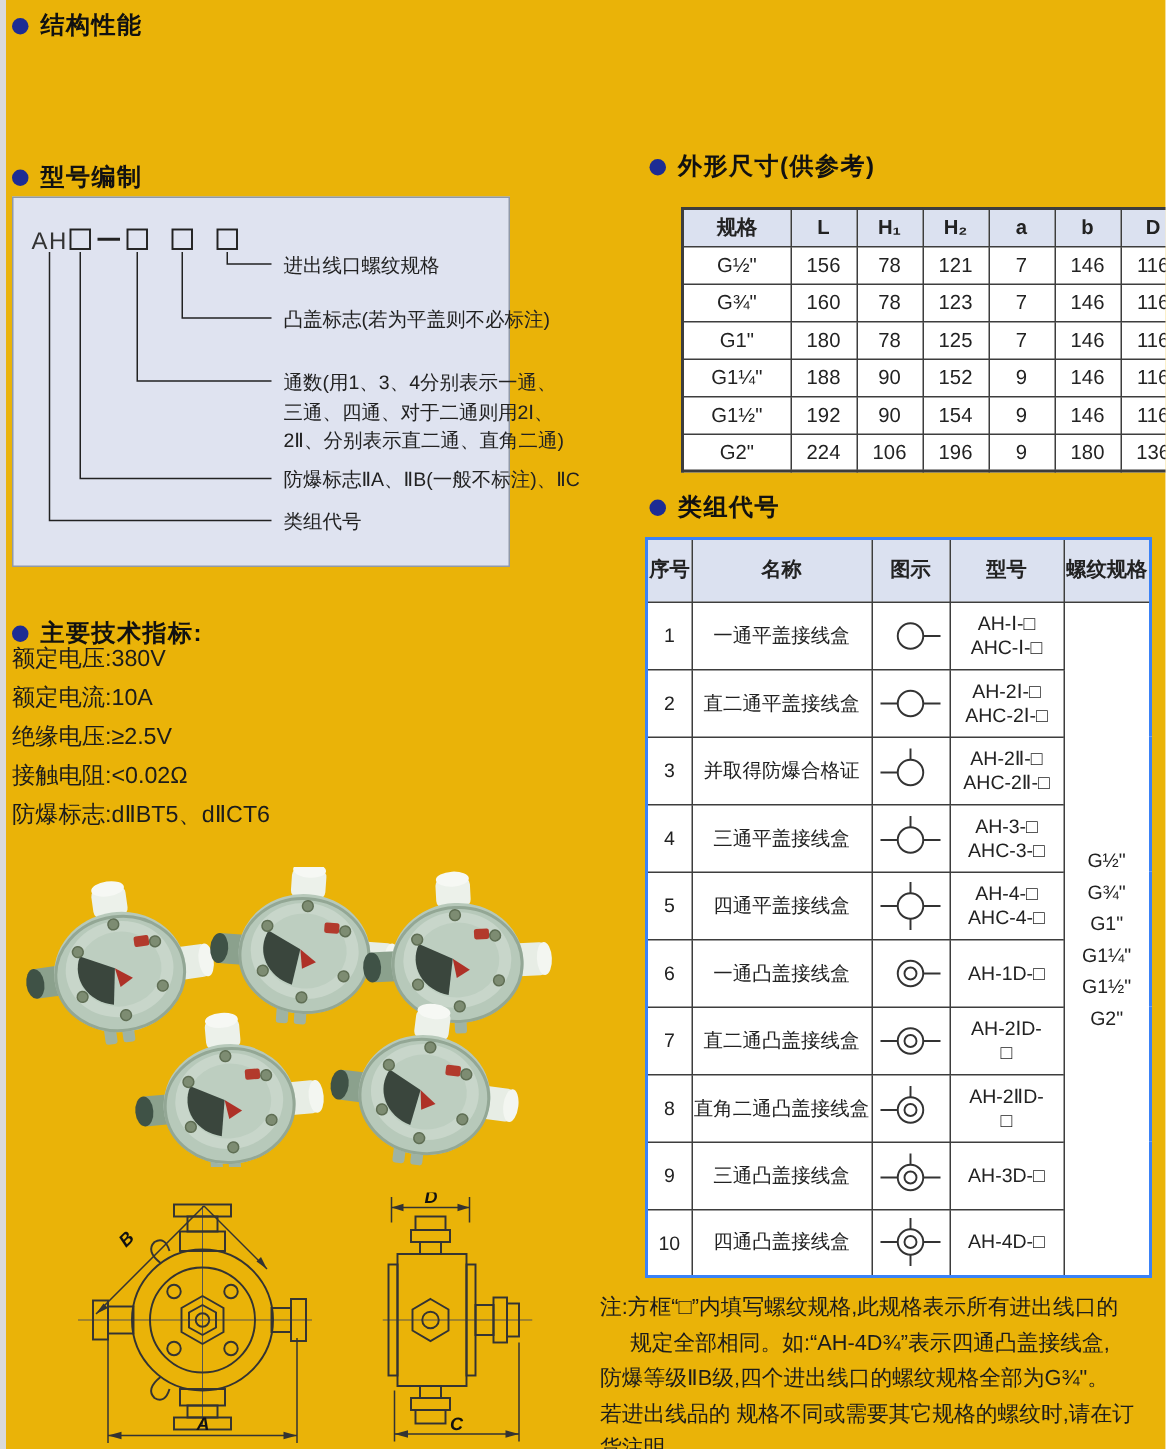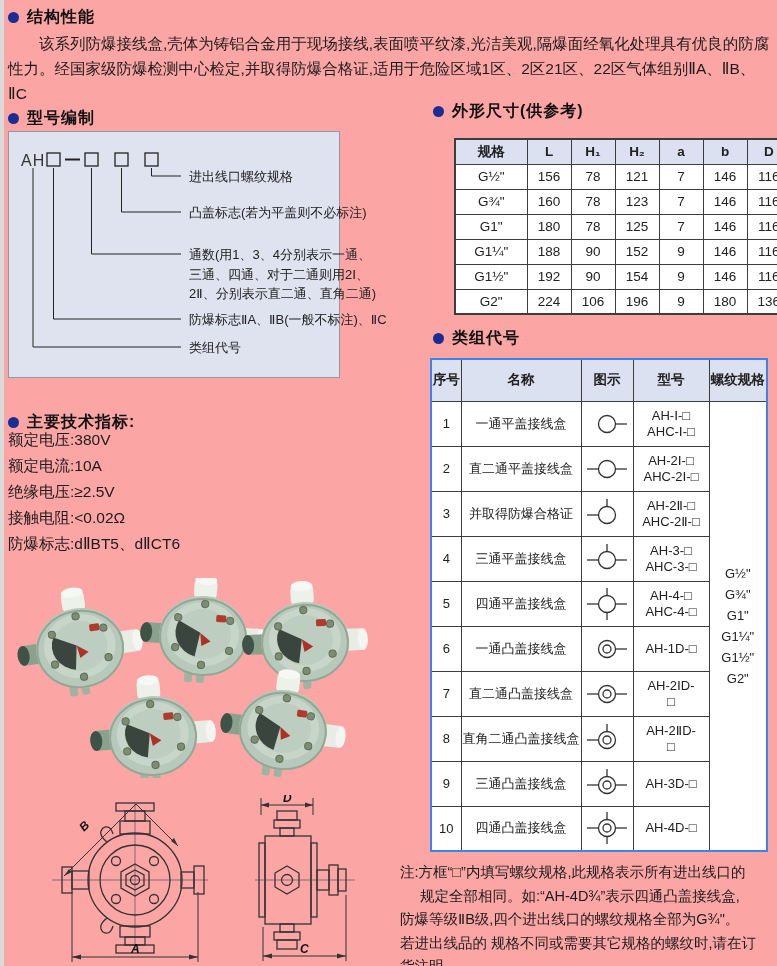--- a/index.html
+++ b/index.html
@@ -1,19 +1,19 @@
 <!DOCTYPE html>
 <html><head>
 <meta charset="utf-8">
 <style>
   *{margin:0;padding:0;box-sizing:border-box}
   html,body{background:#fff}
   body{width:777px;height:966px;overflow:hidden;
        font-family:"Liberation Sans","DejaVu Sans",sans-serif;color:#222}
-  .page{position:relative;width:777px;height:966px;background:#fca5a5}
+  .page{position:relative;width:777px;height:966px;background:#eab308}
   .edge-left{position:absolute;left:0;top:0;width:4px;height:966px;background:#dadada}
 
   .sec-head{position:absolute;display:flex;align-items:center;gap:8px;white-space:nowrap}
   .bullet{width:11px;height:11px;border-radius:50%;background:#1d2c94;flex:0 0 auto}
   .sec-title{font-size:16px;font-weight:bold;color:#111;letter-spacing:1px}
 
   .intro{position:absolute;left:8px;top:31px;width:764px;font-size:15.5px;
          line-height:25px;text-indent:31px;color:#1c1c1c}
 
   .model-box{position:absolute;left:8px;top:131px;width:332px;height:247px;
@@ -50,21 +50,20 @@
 </head>
 <body>
 
 <div class="page">
   <div class="edge-left"></div>
 
   <div class="sec-head" style="left:8px;top:7px">
     <span class="bullet"></span>
     <span class="sec-title">结构性能</span>
   </div>
-  <p class="intro">该系列防爆接线盒,壳体为铸铝合金用于现场接线,表面喷平纹漆,光洁美观,隔爆面经氧化处理具有优良的防腐性力。经国家级防爆检测中心检定,并取得防爆合格证,适用于危险区域1区、2区21区、22区气体组别ⅡA、ⅡB、ⅡC</p>
 
   <div class="sec-head" style="left:8px;top:108px">
     <span class="bullet"></span>
     <span class="sec-title">型号编制</span>
   </div>
   <div class="model-box">
     <svg width="398" height="245" viewBox="0 0 398 245">
       <text class="code-ah" x="12" y="34">AH</text>
       <g fill="none" stroke="#222" stroke-width="1.3">
         <rect x="38" y="21" width="13" height="13"></rect>

